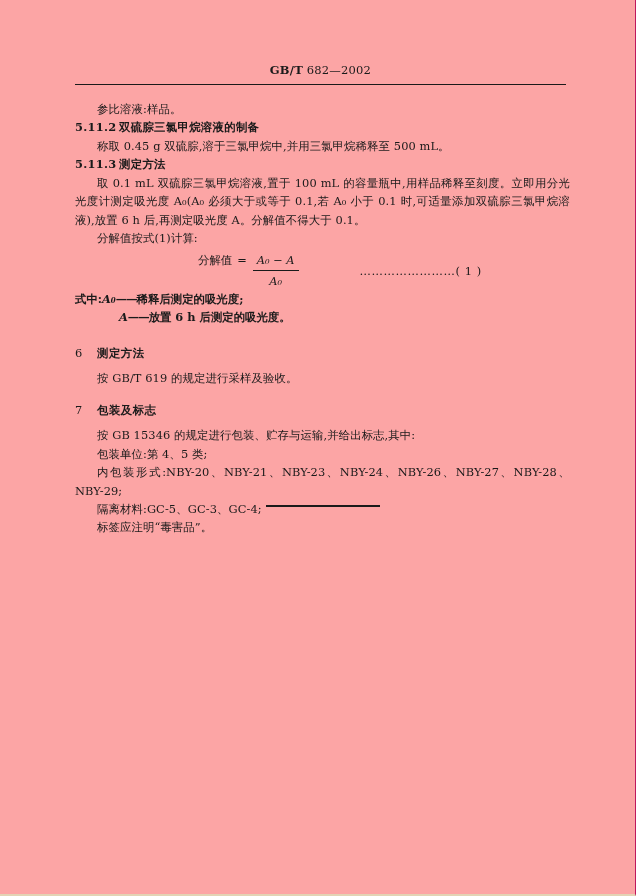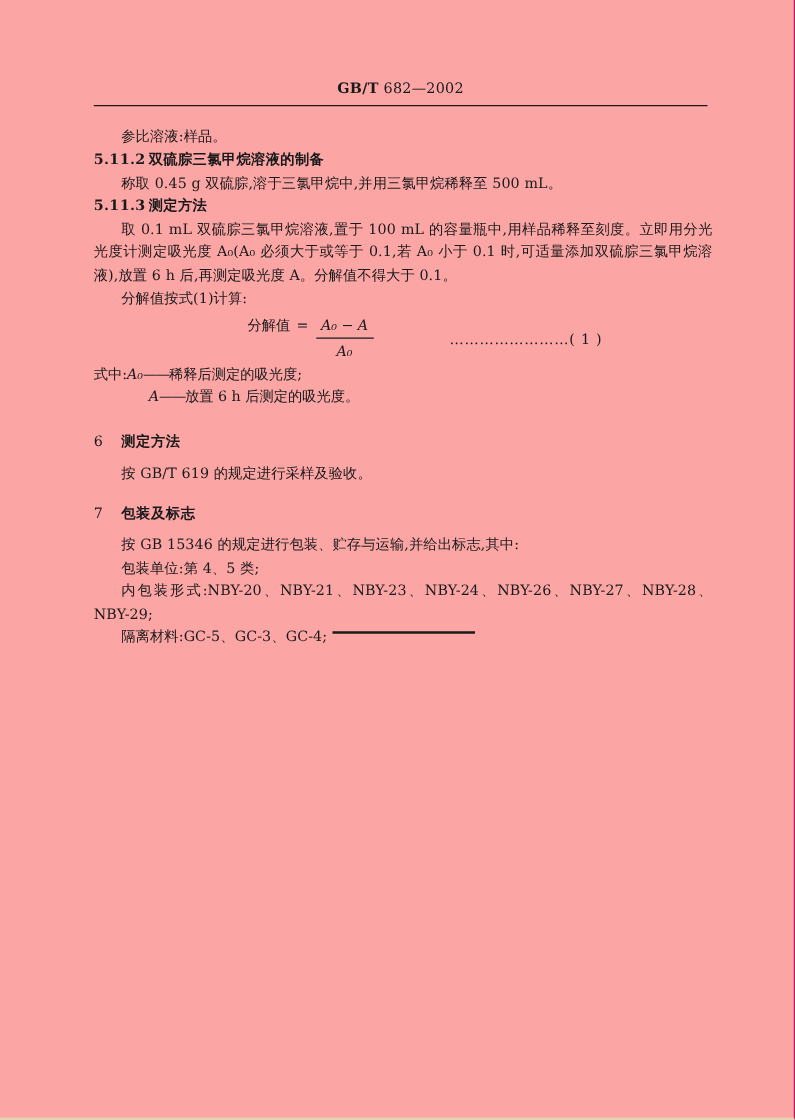--- a/index.html
+++ b/index.html
@@ -119,21 +119,21 @@
   .leader {
     flex: none;
     margin-left: 60px;
     letter-spacing: 0.6px;
     font-size: 11.4px;
     color: #1a1a1a;
   }
   .eqno { white-space: pre; }
 
   
-  .where { margin: 0; }
+  .where { margin: 0; font-weight: bold; }
   .where-row { display: flex; }
   .where-label { flex: none; }
   .where-hang { flex: none; width: 44px; }
   .dash { letter-spacing: -1px; }
 
   
   .foot-rule {
     position: absolute;
     top: 505px;
     left: 266px;
@@ -205,18 +205,19 @@
     <div class="gap-md"></div>
 
     <p class="sec-head"><span class="num">7</span><span>包装及标志</span></p>
 
     <div class="gap-sm"></div>
 
     <p class="para ind-1">按 GB 15346 的规定进行包装、贮存与运输,并给出标志,其中:</p>
     <p class="para ind-1">包装单位:第 4、5 类;</p>
     <p class="para ind-1">内包装形式:NBY-20、NBY-21、NBY-23、NBY-24、NBY-26、NBY-27、NBY-28、NBY-29;</p>
     <p class="para ind-1">隔离材料:GC-5、GC-3、GC-4;</p>
+    <p class="para ind-1">标签应注明“毒害品”。</p>
 
   </div>
 
   <div class="foot-rule"></div>
 
 </div>
 
 </body></html>

